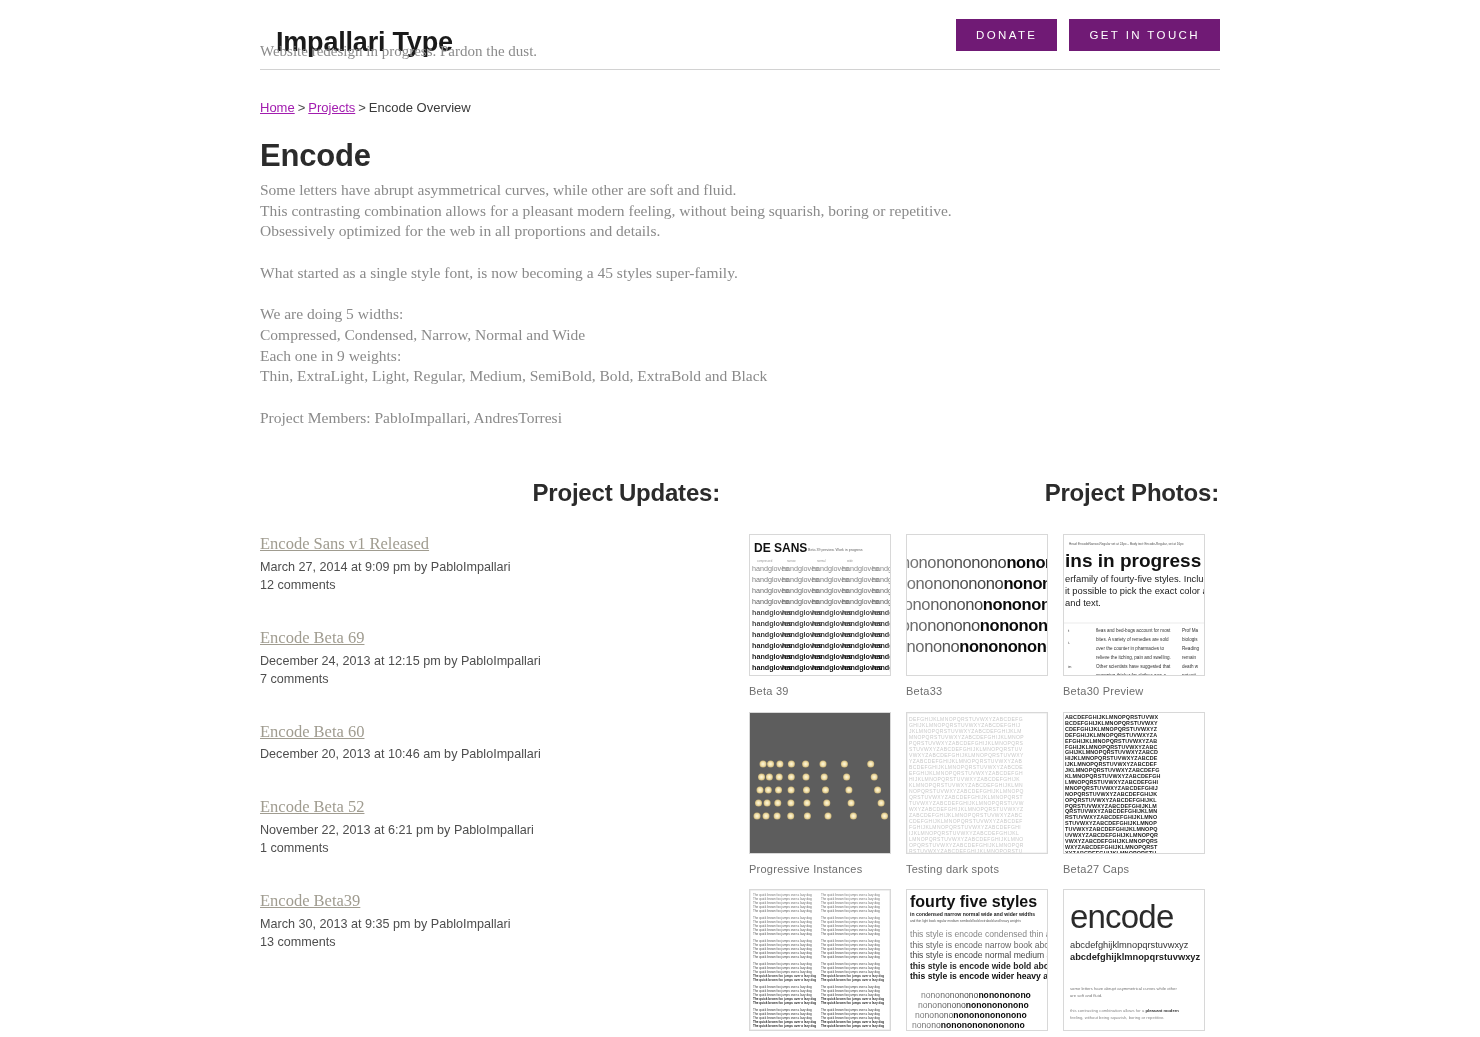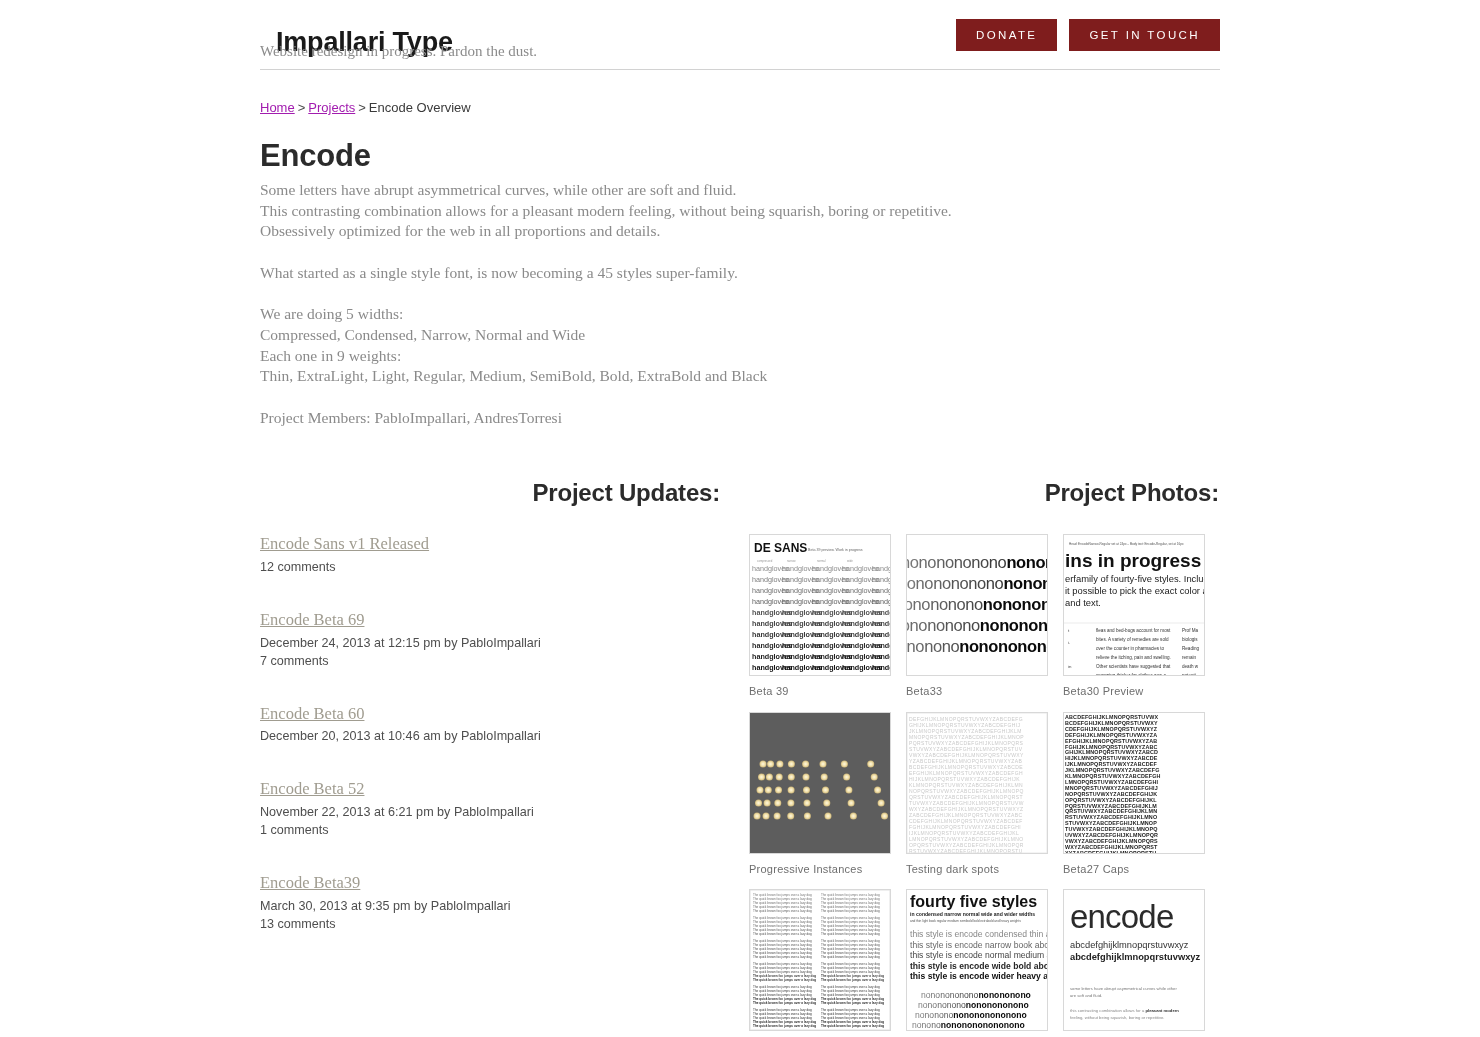--- a/index.html
+++ b/index.html
@@ -63,21 +63,21 @@
     position: absolute;
     right: 0;
     top: 19px;
     display: flex;
     gap: 12px;
   }
   .btn {
     display: inline-flex;
     align-items: center;
     justify-content: center;
-    background: #7f1d1d;
+    background: #701a75;
     color: #ffffff;
     border: none;
     height: 32px;
     padding: 0 20px;
     font-family: "Liberation Sans", sans-serif;
     font-size: 11.5px;
     letter-spacing: 2.4px;
     font-weight: normal;
     cursor: pointer;
     text-transform: uppercase;
@@ -229,21 +229,21 @@
   <div class="project-desc">
       <p>Some letters have abrupt asymmetrical curves, while other are soft and fluid.<br>This contrasting combination allows for a pleasant modern feeling, without being squarish, boring or repetitive.<br>Obsessively optimized for the web in all proportions and details.</p>
       <p>What started as a single style font, is now becoming a 45 styles super-family.</p>
       <p>We are doing 5 widths:<br>Compressed, Condensed, Narrow, Normal and Wide<br>Each one in 9 weights:<br>Thin, ExtraLight, Light, Regular, Medium, SemiBold, Bold, ExtraBold and Black</p>
       <p>Project Members: PabloImpallari, AndresTorresi</p>
     </div>
 
   <section class="col-updates">
     <h3 class="section-heading">Project Updates:</h3>
     <div>
-        <div class="update-item"><a class="update-title" href="#">Encode Sans v1 Released</a><div class="update-comments">12 comments</div></div>
+        <div class="update-item"><a class="update-title" href="#">Encode Sans v1 Released</a><div class="update-meta">March 27, 2014 at 9:09 pm by PabloImpallari</div><div class="update-comments">12 comments</div></div>
         <div class="update-item"><a class="update-title" href="#">Encode Beta 69</a><div class="update-meta">December 24, 2013 at 12:15 pm by PabloImpallari</div><div class="update-comments">7 comments</div></div>
         <div class="update-item"><a class="update-title" href="#">Encode Beta 60</a><div class="update-meta">December 20, 2013 at 10:46 am by PabloImpallari</div></div>
         <div class="update-item"><a class="update-title" href="#">Encode Beta 52</a><div class="update-meta">November 22, 2013 at 6:21 pm by PabloImpallari</div><div class="update-comments">1 comments</div></div>
         <div class="update-item"><a class="update-title" href="#">Encode Beta39</a><div class="update-meta">March 30, 2013 at 9:35 pm by PabloImpallari</div><div class="update-comments">13 comments</div></div>
       </div>
   </section>
 
   <section class="col-photos">
     <h3 class="section-heading">Project Photos:</h3>
     <div class="photo-grid">

